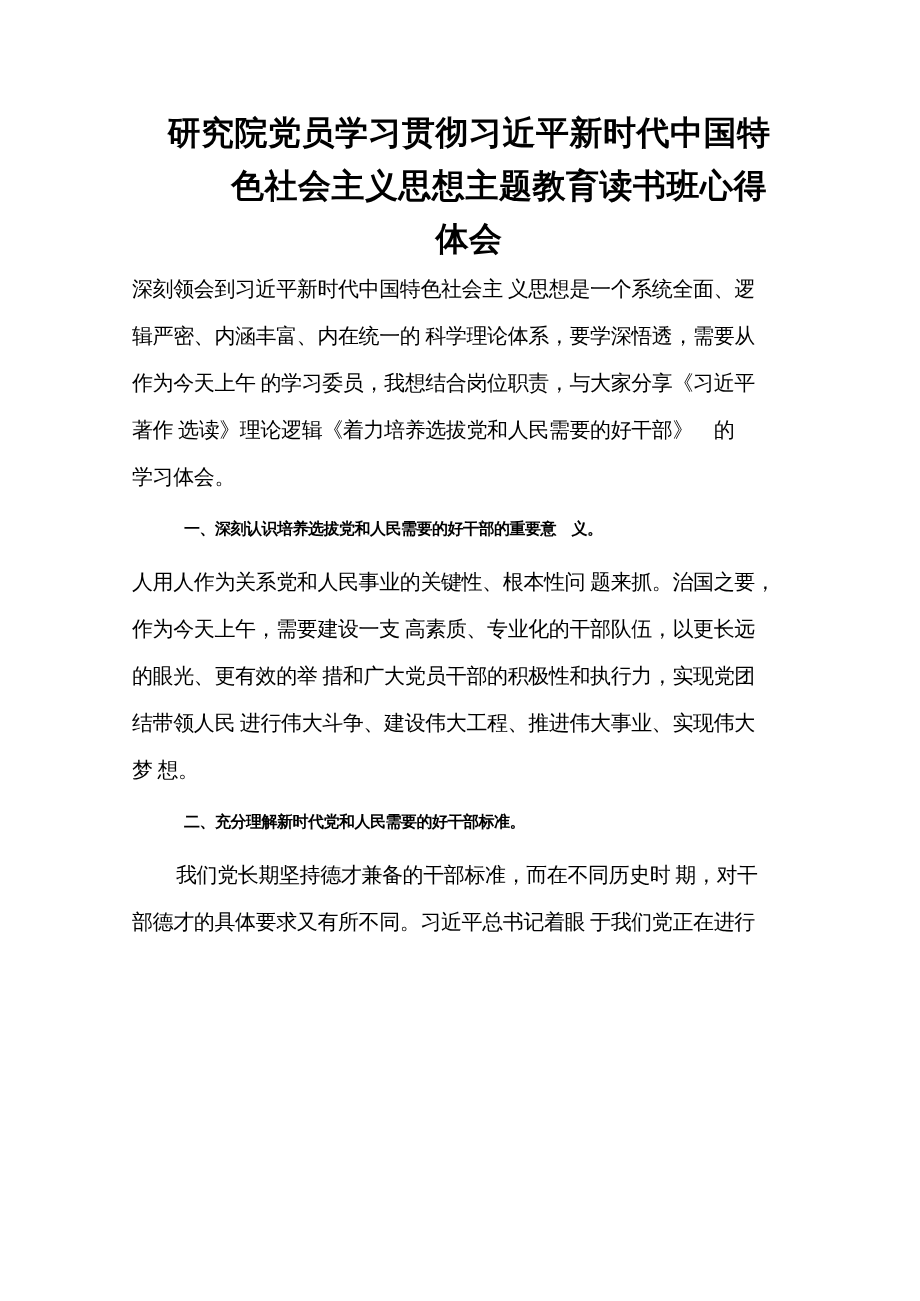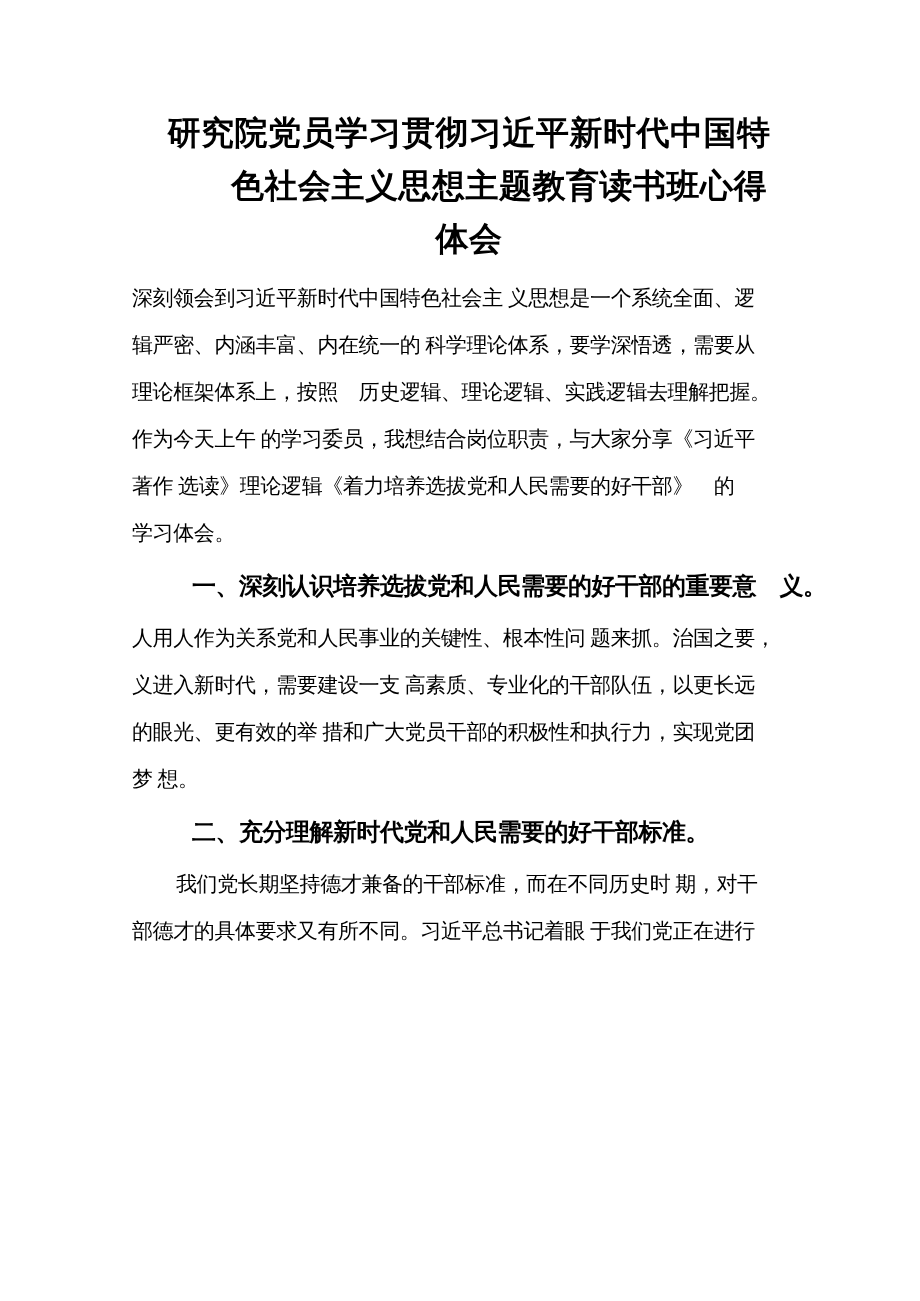--- a/index.html
+++ b/index.html
@@ -12,68 +12,68 @@
     width: 920px;
     height: 1301px;
     background: #ffffff;
     box-sizing: border-box;
     padding: 106px 114px 0 132px;
     overflow: hidden;
     color: #000000;
     font-family: "Liberation Serif", "DejaVu Serif", serif;
   }
   .title {
-    margin-bottom: 10px;
+    margin-bottom: 1px;
   }
   .title-line {
     font-family: "Liberation Sans", "DejaVu Sans", sans-serif;
     font-weight: bold;
     font-size: 33px;
     line-height: 53px;
     text-align: center;
     white-space: nowrap;
     letter-spacing: 0.5px;
   }
   .title-line.tl1 { transform: translateX(30px); }
   .line {
     font-size: 21px;
     line-height: 47px;
     letter-spacing: -0.4px;
     white-space: nowrap;
   }
   .line.first { padding-left: 44px; }
   .heading {
-    font-family: Liberation Sans, sans-serif;
+    font-family: Liberation Mono, monospace;
     font-weight: bold;
-    font-size: 24px;
+    font-size: 16px;
     line-height: 50px;
     padding-left: 44px;
-    margin: 4px 16px;
+    margin: 4px 8px;
     letter-spacing: -0.5px;
     white-space: nowrap;
   }
 </style>
 </head>
 <body>
 
 <div class="page">
   <div class="title">
     <div class="title-line tl0">研究院党员学习贯彻习近平新时代中国特</div>
     <div class="title-line tl1">色社会主义思想主题教育读书班心得</div>
     <div class="title-line tl2">体会</div>
   </div>
   <div>
       <div class="line">深刻领会到习近平新时代中国特色社会主 义思想是一个系统全面、逻</div>
       <div class="line">辑严密、内涵丰富、内在统一的 科学理论体系，要学深悟透，需要从</div>
-      <div class="line">理论框架体系上，按照　历史逻辑、理论逻辑、实践逻辑去理解把握。</div>
       <div class="line">作为今天上午 的学习委员，我想结合岗位职责，与大家分享《习近平</div>
       <div class="line">著作 选读》理论逻辑《着力培养选拔党和人民需要的好干部》　的</div>
       <div class="line">学习体会。</div>
       <div class="heading">一、深刻认识培养选拔党和人民需要的好干部的重要意　义。</div>
       <div class="line">人用人作为关系党和人民事业的关键性、根本性问 题来抓。治国之要，</div>
-      <div class="line">义进入新时代，需要建设一支 高素质、专业化的干部队伍，以更长远</div>
+      <div class="line">作为今天上午，需要建设一支 高素质、专业化的干部队伍，以更长远</div>
       <div class="line">的眼光、更有效的举 措和广大党员干部的积极性和执行力，实现党团</div>
+      <div class="line">结带领人民 进行伟大斗争、建设伟大工程、推进伟大事业、实现伟大</div>
       <div class="line">梦 想。</div>
       <div class="heading">二、充分理解新时代党和人民需要的好干部标准。</div>
       <div class="line first">我们党长期坚持德才兼备的干部标准，而在不同历史时 期，对干</div>
       <div class="line">部德才的具体要求又有所不同。习近平总书记着眼 于我们党正在进行</div>
     </div>
 </div>
 
 </body></html>

